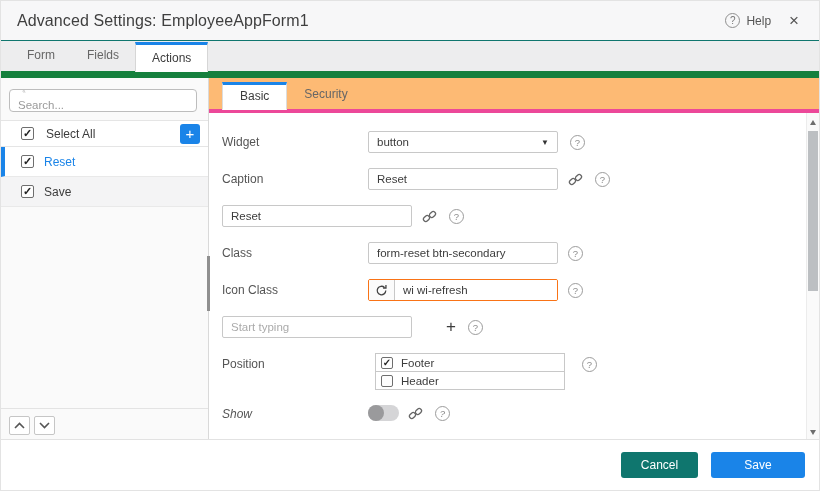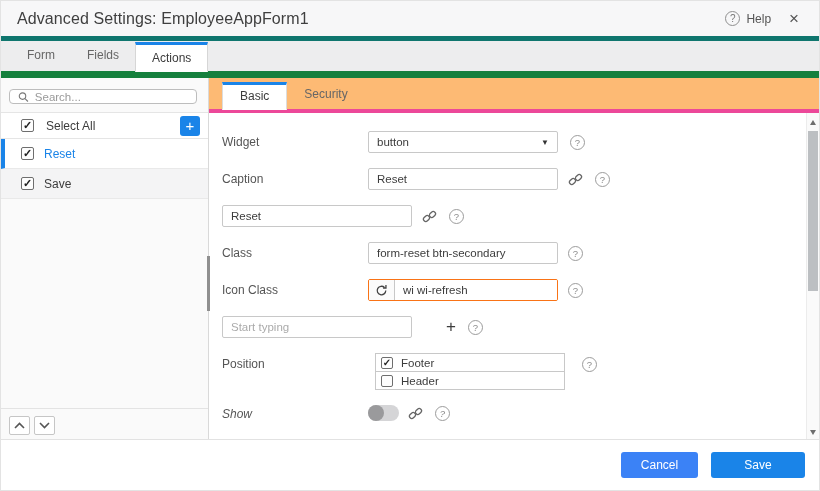--- a/index.html
+++ b/index.html
@@ -1,40 +1,40 @@
 <!DOCTYPE html>
 <html><head>
 <meta charset="utf-8">
 <style>
   * { margin:0; padding:0; box-sizing:border-box; }
   html,body { background:#fff; }
   body { font-family:"Liberation Sans", sans-serif; }
   #app { position:relative; width:820px; height:491px; background:#fff; border:1px solid #e3e3e3; overflow:hidden; }
 
   
-  .hdr { position:absolute; top:0; left:0; right:0; height:40px; background:#f7f7f8; border-bottom:5px solid #0f766e; display:flex; align-items:center; padding:0 16px; }
+  .hdr { position:absolute; top:0; left:0; right:0; height:40px; background:#f7f7f8; border-bottom:1px solid #0f766e; display:flex; align-items:center; padding:0 16px; }
   .hdr-title { font-size:16px; color:#3f3f3f; letter-spacing:.1px; }
   .hdr-right { margin-left:auto; display:flex; align-items:center; gap:14px; }
   .help-wrap { display:flex; align-items:center; gap:6px; cursor:pointer; }
   .qmark { display:inline-flex; align-items:center; justify-content:center; width:15px; height:15px; border:1px solid #8f8f8f; border-radius:50%; font-size:10px; color:#777; }
   .help-txt { font-size:12px; color:#555; }
   .close-x { font-size:17px; color:#555; cursor:pointer; line-height:1; padding:2px 4px; }
 
   
   .tabstrip { position:absolute; top:40px; left:0; right:0; height:37px; background:#ededee; border-bottom:7px solid #15803d; display:flex; align-items:flex-end; padding-left:10px; }
   .tab { height:30px; line-height:29px; padding:0 16px; font-size:12px; color:#666; cursor:pointer; }
   .tab.active { background:#fff; color:#3c3c3c; border:1px solid #d6d6d6; border-bottom:1px solid #fff; border-top:3px solid #1a84e8; margin-bottom:-1px; line-height:26px; }
 
   
   .bodyrow { position:absolute; top:77px; left:0; right:0; height:363px; display:flex; }
 
   
   .sidebar { position:relative; width:208px; height:100%; background:#fafafa; border-right:1px solid #d9d9d9; }
   .search-wrap { padding:11px 11px 8px 8px; background:#fafafa; }
-  .search-box { display:flex; align-items:center; gap:6px; height:15px; background:#fff; border:1px solid #bdbdbd; border-radius:4px; padding:0 8px; }
+  .search-box { display:flex; gap:6px; height:23px; background:#fff; border:1px solid #bdbdbd; border-radius:4px; padding:0 8px;flex-direction:column; }
   .search-box input { border:none; outline:none; width:100%; font-size:11.5px; color:#555; font-family:"Liberation Sans", sans-serif; background:transparent; }
   .search-box input::placeholder { color:#9a9a9a; }
   .sel-all { height:27px; background:#fff; border-top:1px solid #e5e5e5; border-bottom:1px solid #e5e5e5; display:flex; align-items:center; padding:0 8px 0 20px; gap:12px; }
   .sel-all-label { font-size:12px; color:#3c3c3c; }
   .plus-btn { margin-left:auto; width:20px; height:20px; background:#1a84e8; border-radius:3px; color:#fff; font-size:15px; display:flex; align-items:center; justify-content:center; cursor:pointer; line-height:1; }
   .side-item { height:30px; display:flex; align-items:center; gap:10px; padding-left:20px; border-bottom:1px solid #e9e9e9; font-size:12px; color:#3c3c3c; background:#f4f4f5; cursor:pointer; }
   .side-item.selected { background:#fff; border-left:4px solid #1a84e8; padding-left:16px; color:#1a84e8; }
   .side-item .item-label { font-size:12px; }
   .side-item.selected .item-label { color:#1a84e8; }
 
@@ -85,21 +85,21 @@
   .scroll-arrow { position:absolute; left:0; right:0; height:14px; display:flex; align-items:center; justify-content:center; cursor:pointer; }
   .scroll-arrow.up { top:2px; }
   .scroll-arrow.down { bottom:2px; }
   .tri-up { width:0; height:0; border-left:3.5px solid transparent; border-right:3.5px solid transparent; border-bottom:5px solid #6e6e6e; }
   .tri-down { width:0; height:0; border-left:3.5px solid transparent; border-right:3.5px solid transparent; border-top:5px solid #6e6e6e; }
   .scroll-thumb { position:absolute; left:1px; right:1px; top:18px; height:160px; background:#bcbfc2; cursor:grab; }
 
   
   .ftr { position:absolute; left:0; right:0; bottom:0; height:51px; background:#fff; border-top:1px solid #e2e2e2; display:flex; align-items:center; justify-content:flex-end; gap:13px; padding-right:14px; }
   .btn { height:26px; border:none; border-radius:3px; font-size:12px; color:#fff; cursor:pointer; font-family:"Liberation Sans", sans-serif; }
-  .btn-cancel { width:77px; background:#3b82f6; }
+  .btn-cancel { width:77px; background:#0f766e; }
   .btn-save { width:94px; background:#1a84e8; }
 </style>
 </head>
 <body>
 
 <div id="app">
 
   <div class="hdr">
     <div class="hdr-title">Advanced Settings: EmployeeAppForm1</div>
     <div class="hdr-right">

